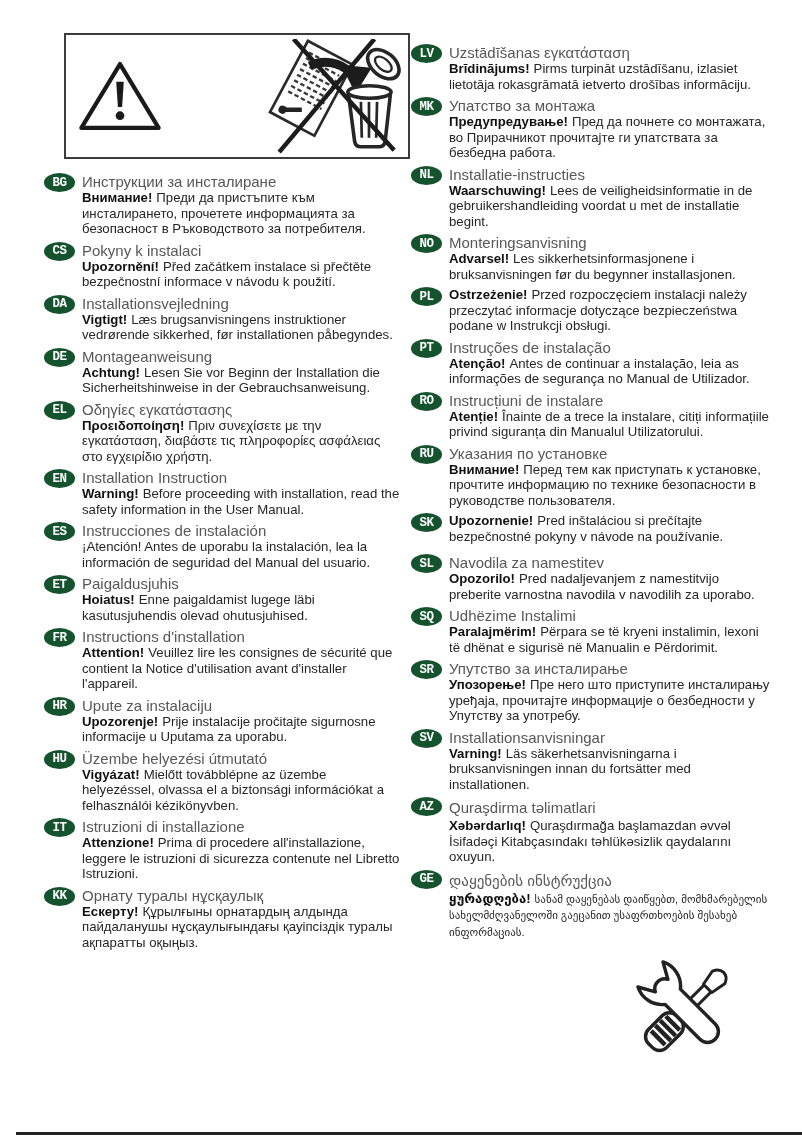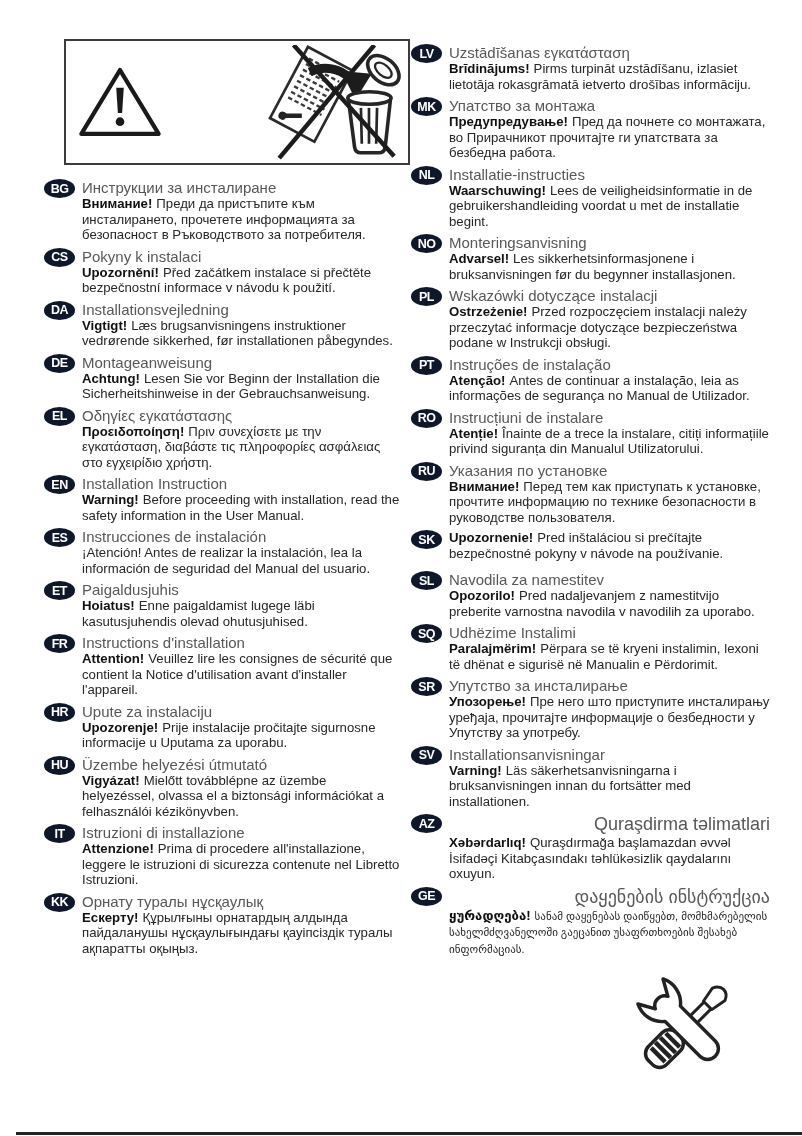--- a/index.html
+++ b/index.html
@@ -4,38 +4,38 @@
 <title>Installation Instruction</title>
 <style>
   html,body{margin:0;padding:0;}
   body{
     width:802px;height:1136px;position:relative;overflow:hidden;
     background:#ffffff;
     font-family:"Liberation Sans","DejaVu Sans",sans-serif;
     -webkit-font-smoothing:antialiased;
   }
   .col{position:absolute;}
-  .col-left{left:44px;top:39px;width:356px;}
+  .col-left{left:44px;top:33px;width:356px;}
   .col-right{left:411px;top:44px;width:359px;}
 
   .illustration-box{
     width:326px;height:118px;border:2px solid #3c3c3c;margin:0 0 14px 20px;
     display:flex;align-items:center;justify-content:space-between;
     padding:2px 4px 2px 12px;box-sizing:content-box;
   }
 
   .section{position:relative;padding-left:38px;margin-bottom:5px;min-height:36px;}
   .badge{
     position:absolute;left:0;top:0;width:31px;height:19px;
-    background:#0f172a;color:#fff;border-radius:50%;
+    background:#14532d;color:#fff;border-radius:50%;
     display:flex;align-items:center;justify-content:center;
-    font-size:12.5px;font-weight:bold;letter-spacing:-0.5px;
+    font-size:12.5px;font-weight:bold;letter-spacing:-0.5px;font-family:Liberation Mono, monospace;
   }
   .title{font-size:15px;line-height:17px;color:#575757;}
-  .title-large{font-size:18px;line-height:21px;text-align:right;}
+  .title-large{font-size:15px;line-height:21px;}
   .body-text{font-size:13.2px;line-height:15.5px;color:#262626;}
   .georgian-body{font-size:11px;line-height:15.5px;}
   .warn{font-weight:bold;color:#111;}
   .warn:not(:empty){margin-right:4px;}
 
   .footer-row{display:flex;align-items:center;margin-top:9px;padding-left:2px;}
   .footer-row .badge{position:static;flex:0 0 31px;margin-right:7px;}
   .arrow{flex:1;height:3px;background:#161616;position:relative;margin-left:8px;margin-right:4px;}
   .arrow::after{
     content:'';position:absolute;right:-2px;top:50%;transform:translateY(-50%);
@@ -120,21 +120,21 @@
 
   <div class="section">
     <span class="badge">EN</span>
     <div class="title">Installation Instruction</div>
     <div class="body-text"><b class="warn">Warning!</b><span>Before proceeding with installation, read the safety information in the User Manual.</span></div>
   </div>
 
   <div class="section">
     <span class="badge">ES</span>
     <div class="title">Instrucciones de instalación</div>
-    <div class="body-text"><span>¡Atención! Antes de realizar la instalación, lea la información de seguridad del Manual del usuario.</span></div>
+    <div class="body-text"><span>¡Atención! Antes de uporabu la instalación, lea la información de seguridad del Manual del usuario.</span></div>
   </div>
 
   <div class="section">
     <span class="badge">ET</span>
     <div class="title">Paigaldusjuhis</div>
     <div class="body-text"><b class="warn">Hoiatus!</b><span>Enne paigaldamist lugege läbi kasutusjuhendis olevad ohutusjuhised.</span></div>
   </div>
 
 
   <div class="section">
@@ -191,21 +191,20 @@
   </div>
 
   <div class="section">
     <span class="badge">NO</span>
     <div class="title">Monteringsanvisning</div>
     <div class="body-text"><b class="warn">Advarsel!</b><span>Les sikkerhetsinformasjonene i bruksanvisningen før du begynner installasjonen.</span></div>
   </div>
 
   <div class="section">
     <span class="badge">PL</span>
-    <div class="title">Wskazówki dotyczące instalacji</div>
     <div class="body-text"><b class="warn">Ostrzeżenie!</b><span>Przed rozpoczęciem instalacji należy przeczytać informacje dotyczące bezpieczeństwa podane w Instrukcji obsługi.</span></div>
   </div>
 
   <div class="section">
     <span class="badge">PT</span>
     <div class="title">Instruções de instalação</div>
     <div class="body-text"><b class="warn">Atenção!</b><span>Antes de continuar a instalação, leia as informações de segurança no Manual de Utilizador.</span></div>
   </div>
 
   <div class="section">

